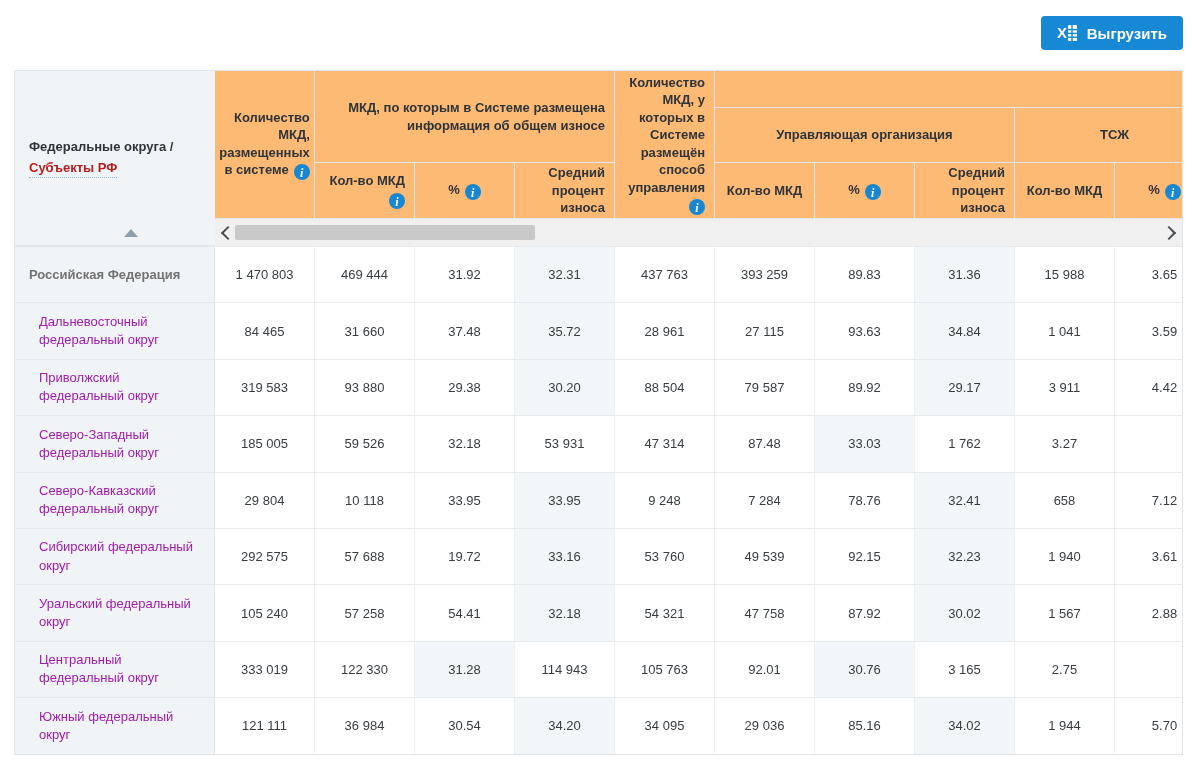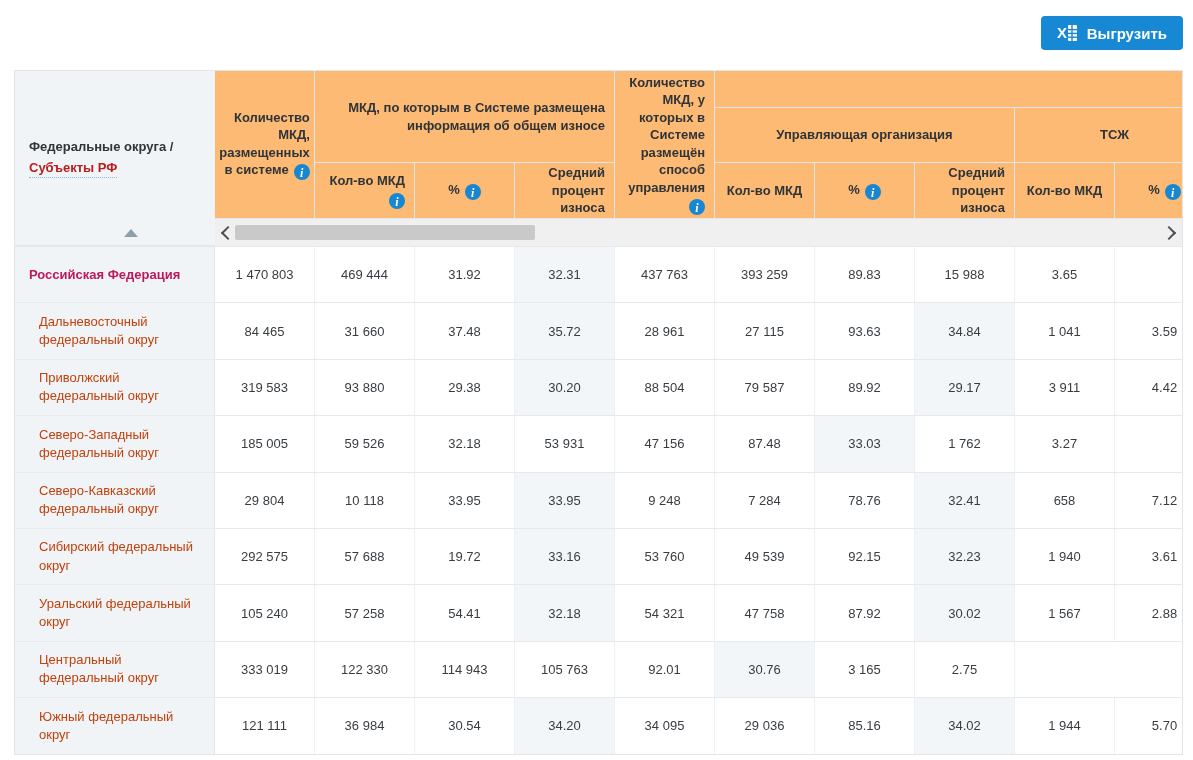--- a/index.html
+++ b/index.html
@@ -55,22 +55,22 @@
 
   
   .tbody{width:1200px;background:#fff;}
   .trow{display:grid;grid-template-columns:200px repeat(10,100px);height:56.4px;border-top:1px solid #e7eaec;box-sizing:border-box;}
   .cell{display:flex;align-items:center;justify-content:center;font-size:13px;color:#383d42;
     border-right:1px solid #edf0f2;box-sizing:border-box;white-space:nowrap;}
   .cell.shade{background:#f2f6f9;}
   .cell.name{justify-content:flex-start;text-align:left;background:#f0f4f7;border-right:1px solid #dfe5ea;
     padding:6px 18px 6px 14px;white-space:normal;line-height:1.4;}
   .cell.name.sub{padding-left:24px;}
-  .rowlabel.bold{font-weight:bold;color:#be185d;}
-  .rowlabel.link{color:#c2410c;cursor:pointer;}
+  .rowlabel.bold{font-weight:bold;color:#737373;}
+  .rowlabel.link{color:#a21caf;cursor:pointer;}
 </style>
 </head>
 <body>
 
 <button class="export-btn">
   <span>
     <svg width="21" height="18" viewBox="0 0 21 18">
       <g fill="#ffffff">
         <rect x="11" y="1" width="9" height="16" rx="1"></rect>
         <text x="0" y="14" font-size="15" font-weight="bold" font-family="Liberation Sans, sans-serif">X</text>
@@ -159,20 +159,21 @@
     <div class="cell name">
       <span class="rowlabel bold">Российская Федерация</span>
     </div>
     <div class="cell">1 470 803</div>
     <div class="cell">469 444</div>
     <div class="cell">31.92</div>
     <div class="cell shade">32.31</div>
     <div class="cell">437 763</div>
     <div class="cell">393 259</div>
     <div class="cell">89.83</div>
+    <div class="cell shade">31.36</div>
     <div class="cell">15 988</div>
     <div class="cell">3.65</div>
   </div>
 
   <div class="trow">
     <div class="cell name sub">
       <span class="rowlabel link">Дальневосточный федеральный округ</span>
     </div>
     <div class="cell">84 465</div>
     <div class="cell">31 660</div>
@@ -203,21 +204,21 @@
   </div>
 
   <div class="trow">
     <div class="cell name sub">
       <span class="rowlabel link">Северо-Западный федеральный округ</span>
     </div>
     <div class="cell">185 005</div>
     <div class="cell">59 526</div>
     <div class="cell">32.18</div>
     <div class="cell">53 931</div>
-    <div class="cell">47 156</div>
+    <div class="cell">47 314</div>
     <div class="cell">87.48</div>
     <div class="cell shade">33.03</div>
     <div class="cell">1 762</div>
     <div class="cell">3.27</div>
   </div>
 
   <div class="trow">
     <div class="cell name sub">
       <span class="rowlabel link">Северо-Кавказский федеральный округ</span>
     </div>
@@ -264,20 +265,21 @@
     <div class="cell">1 567</div>
     <div class="cell">2.88</div>
   </div>
 
   <div class="trow">
     <div class="cell name sub">
       <span class="rowlabel link">Центральный федеральный округ</span>
     </div>
     <div class="cell">333 019</div>
     <div class="cell">122 330</div>
+    <div class="cell shade">31.28</div>
     <div class="cell">114 943</div>
     <div class="cell">105 763</div>
     <div class="cell">92.01</div>
     <div class="cell shade">30.76</div>
     <div class="cell">3 165</div>
     <div class="cell">2.75</div>
   </div>
 
   <div class="trow">
     <div class="cell name sub">

